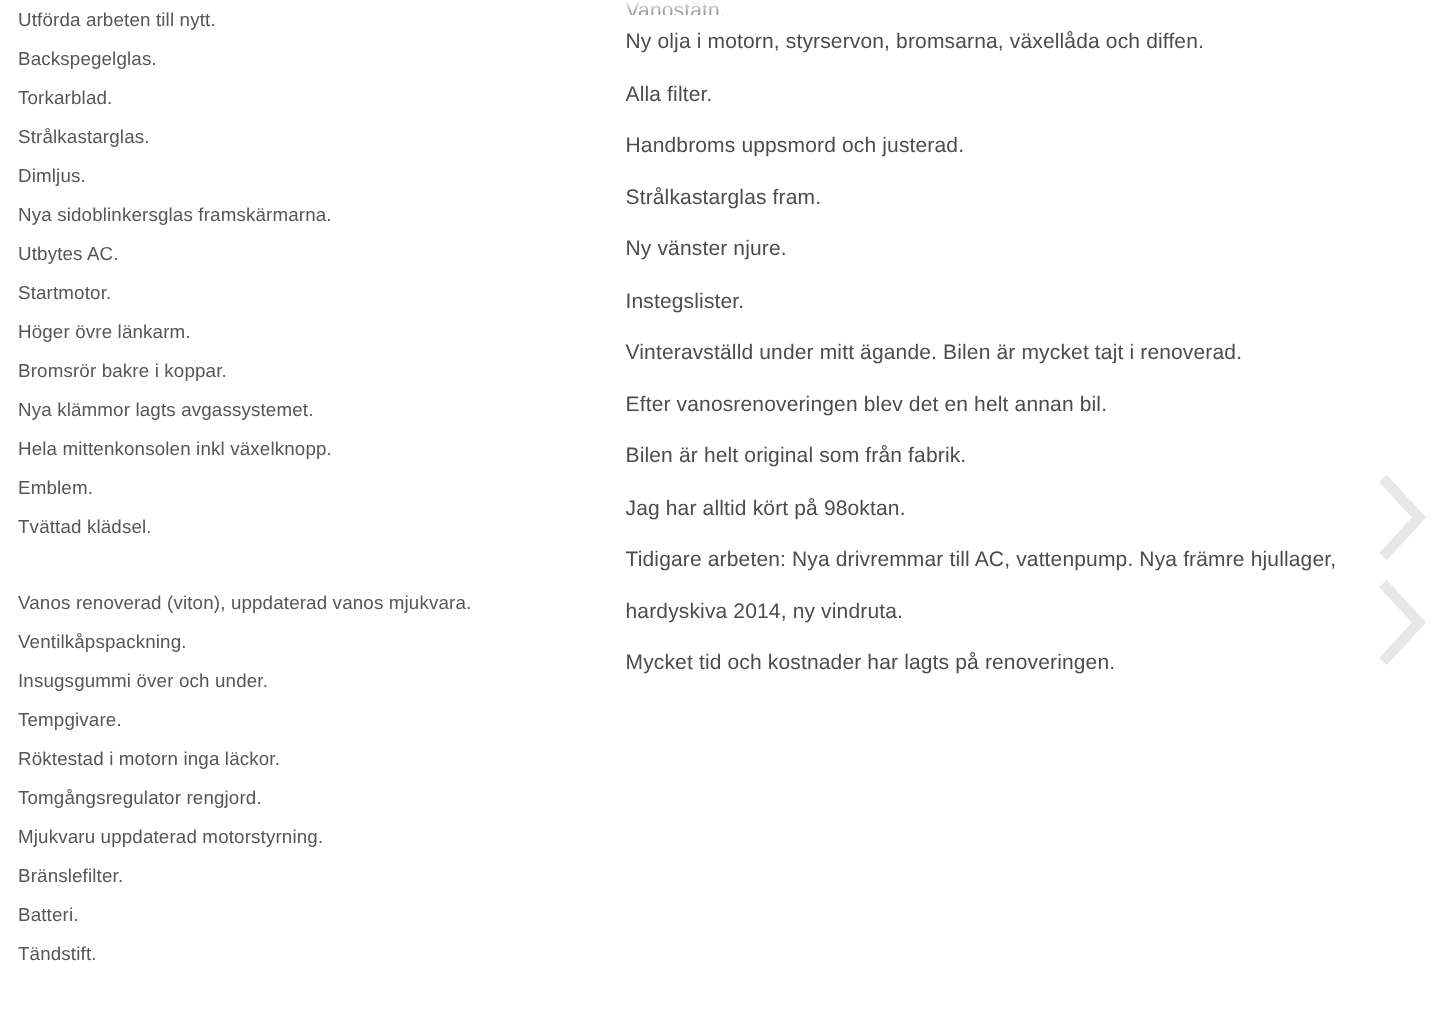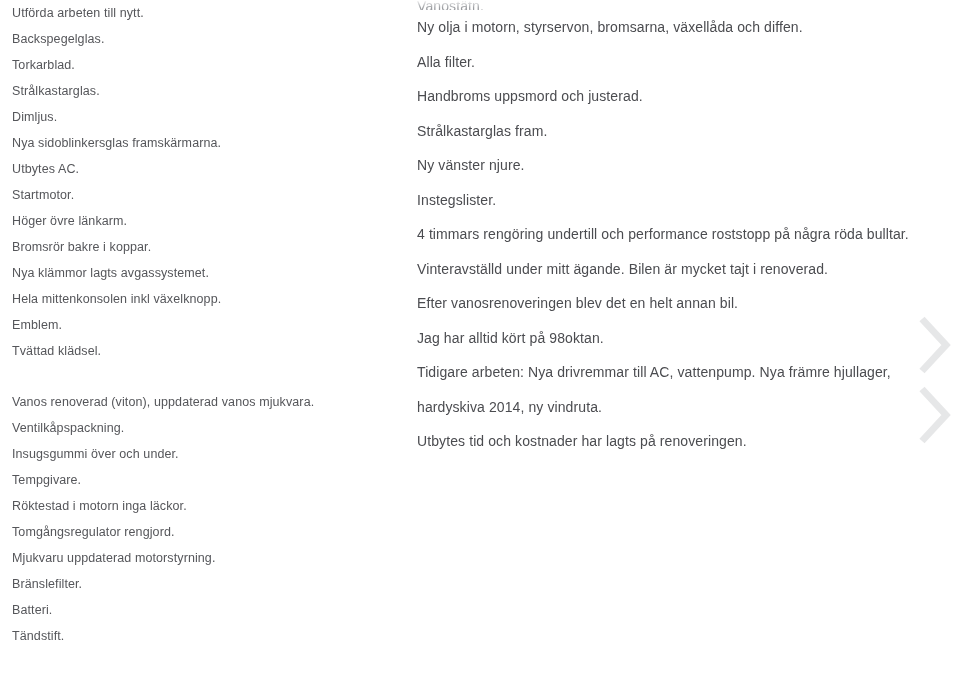--- a/index.html
+++ b/index.html
@@ -132,26 +132,26 @@
   </div>
 
   <div class="col-right">
     <div class="line-right partial">Vanostätn.</div>
     <div class="line-right">Ny olja i motorn, styrservon, bromsarna, växellåda och diffen.</div>
     <div class="line-right">Alla filter.</div>
     <div class="line-right">Handbroms uppsmord och justerad.</div>
     <div class="line-right">Strålkastarglas fram.</div>
     <div class="line-right">Ny vänster njure.</div>
     <div class="line-right">Instegslister.</div>
-    <div class="line-right">4 timmars rengöring undertill och performance roststopp på några röda bulltar.</div>
     <div class="line-right">Vinteravställd under mitt ägande. Bilen är mycket tajt i renoverad.</div>
     <div class="line-right">Efter vanosrenoveringen blev det en helt annan bil.</div>
+    <div class="line-right">Bilen är helt original som från fabrik.</div>
     <div class="line-right">Jag har alltid kört på 98oktan.</div>
     <div class="line-right">Tidigare arbeten: Nya drivremmar till AC, vattenpump. Nya främre hjullager, hardyskiva 2014, ny vindruta.</div>
-    <div class="line-right">Utbytes tid och kostnader har lagts på renoveringen.</div>
+    <div class="line-right">Mycket tid och kostnader har lagts på renoveringen.</div>
   </div>
 
   <div class="arrow-next">
     <svg width="36" height="130" viewBox="0 0 36 130" xmlns="http://www.w3.org/2000/svg">
       <polyline points="6,4 30,30 6,56" fill="none" stroke="#b9bbbe" stroke-width="7" stroke-linecap="butt" stroke-linejoin="miter"></polyline>
       <polyline points="6,74 30,100 6,126" fill="none" stroke="#b9bbbe" stroke-width="7" stroke-linecap="butt" stroke-linejoin="miter"></polyline>
     </svg>
   </div>
 
   <div class="bottom-fade"></div>

